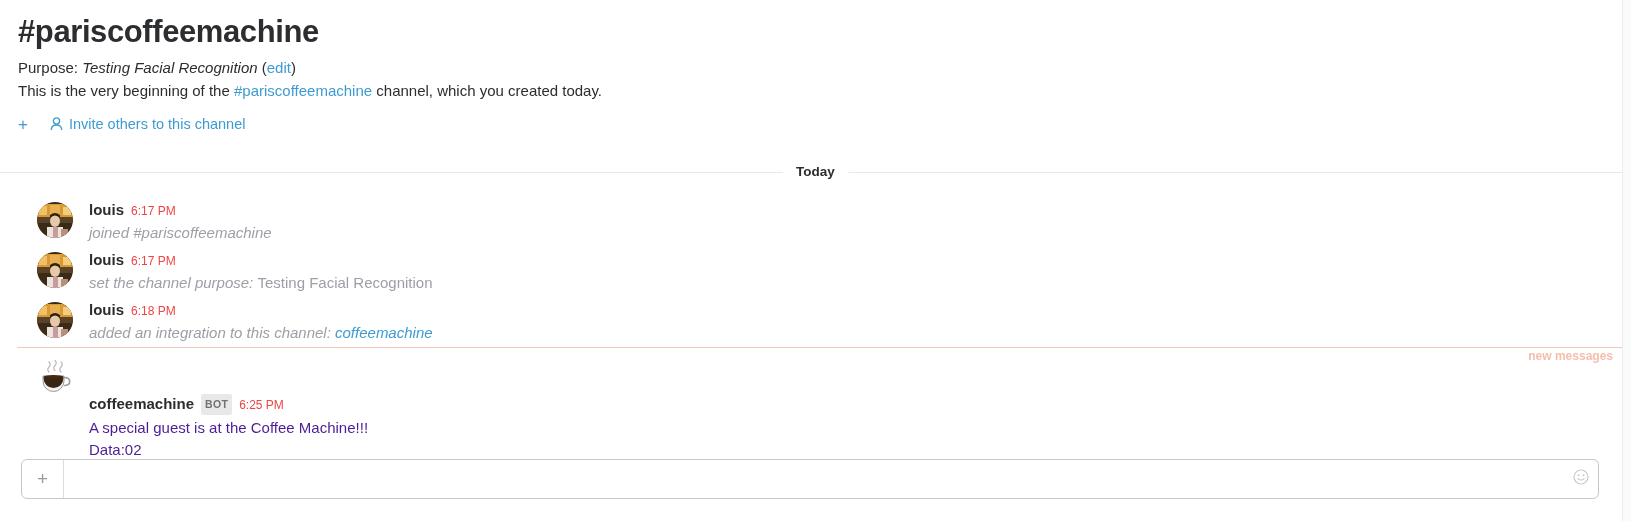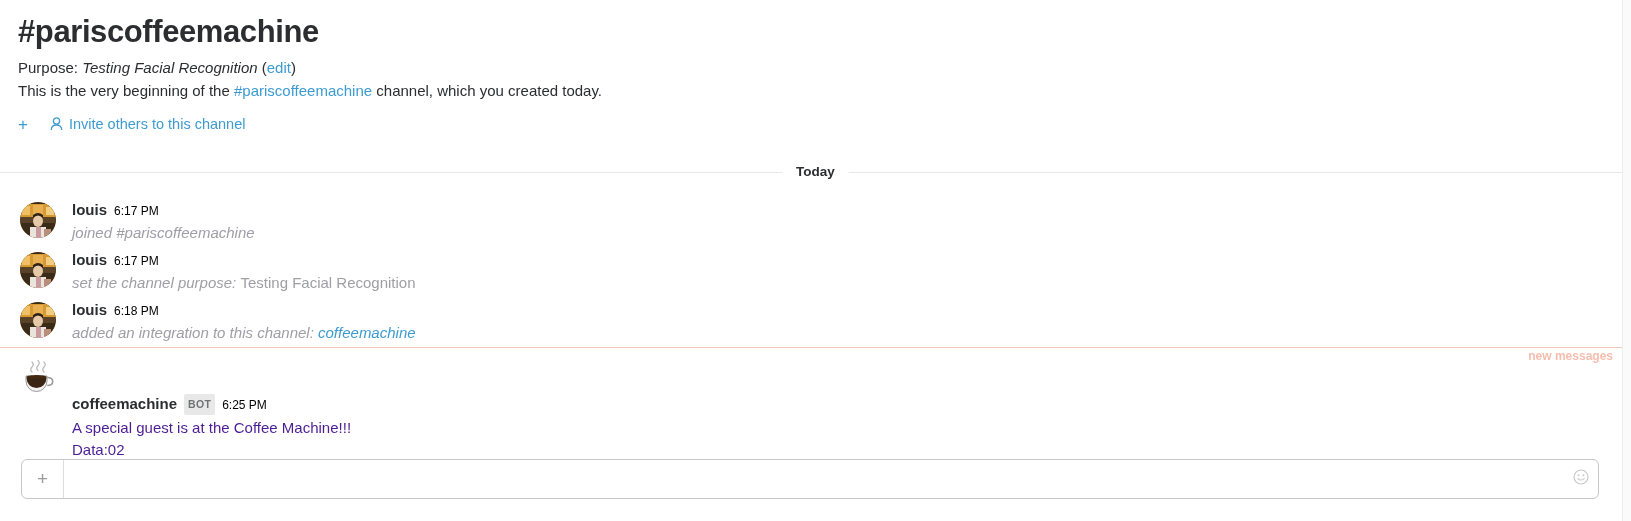--- a/index.html
+++ b/index.html
@@ -92,20 +92,21 @@
     font-size: 13.5px;
     font-weight: bold;
     color: #2c2d30;
     line-height: 22px;
   }
 
   
   .messages {
     margin-top: 14px;
     position: relative;
+    padding-left: 17px;
   }
   .msg {
     position: relative;
     display: flex;
     padding: 3px 20px 3px 20px;
     align-items: flex-start;
   }
   .avatar {
     width: 36px;
     height: 36px;
@@ -138,21 +139,21 @@
     background: #e8e8e8;
     border-radius: 2px;
     padding: 1px 4px 1px 4px;
     letter-spacing: 0.3px;
     position: relative;
     top: -1px;
     margin-top: 40px;
   }
   .ts {
     font-size: 12px;
-    color: #000000;
+    color: #ef4444;
   }
   .sys-text {
     font-size: 15px;
     font-style: italic;
     color: #9e9ea6;
     line-height: 22px;
     margin-top: 1px;
   }
   .sys-text .plain { font-style: normal; color: #9e9ea6; }
   .sys-text .lnk {

